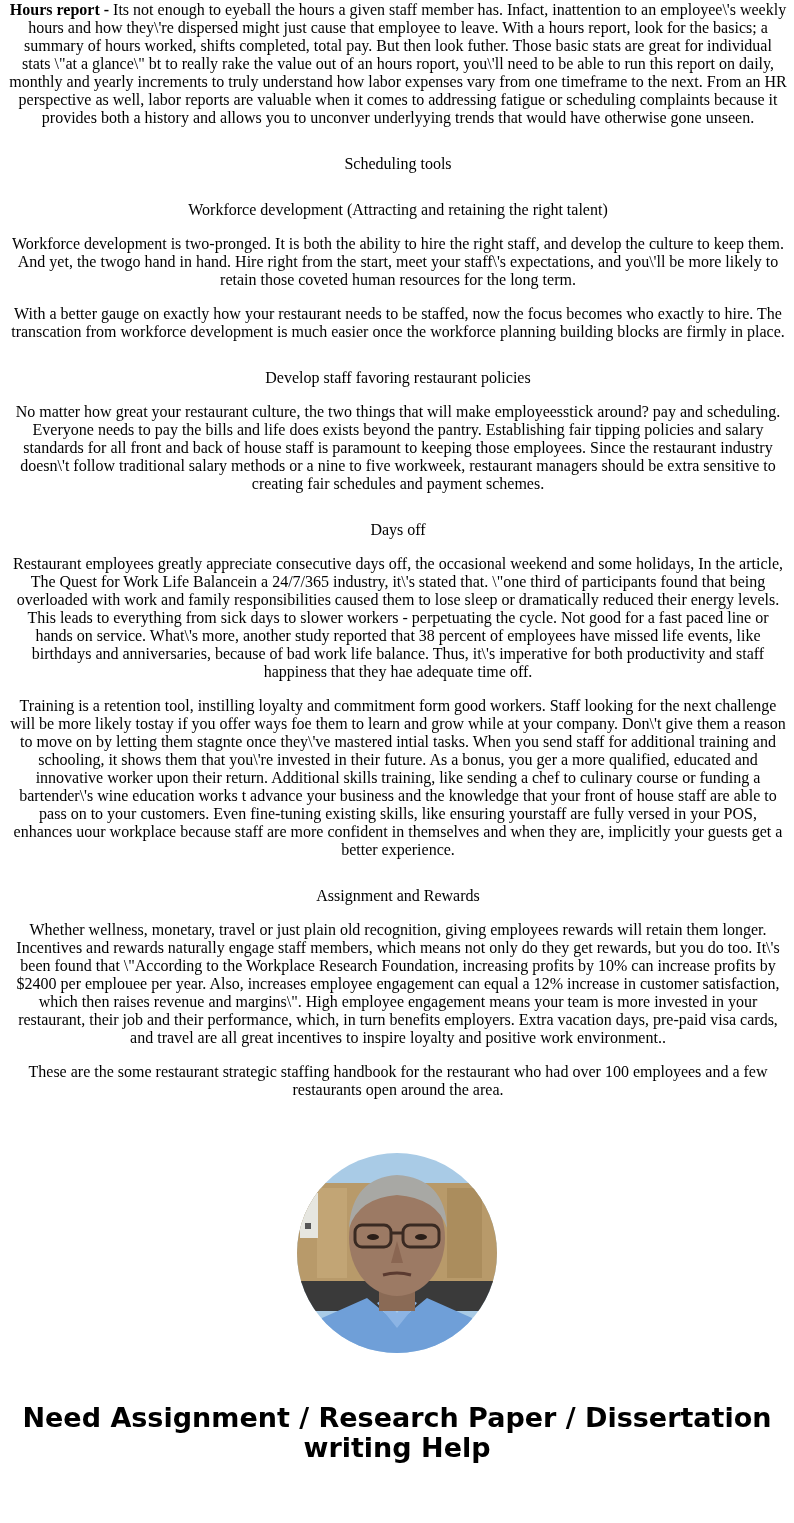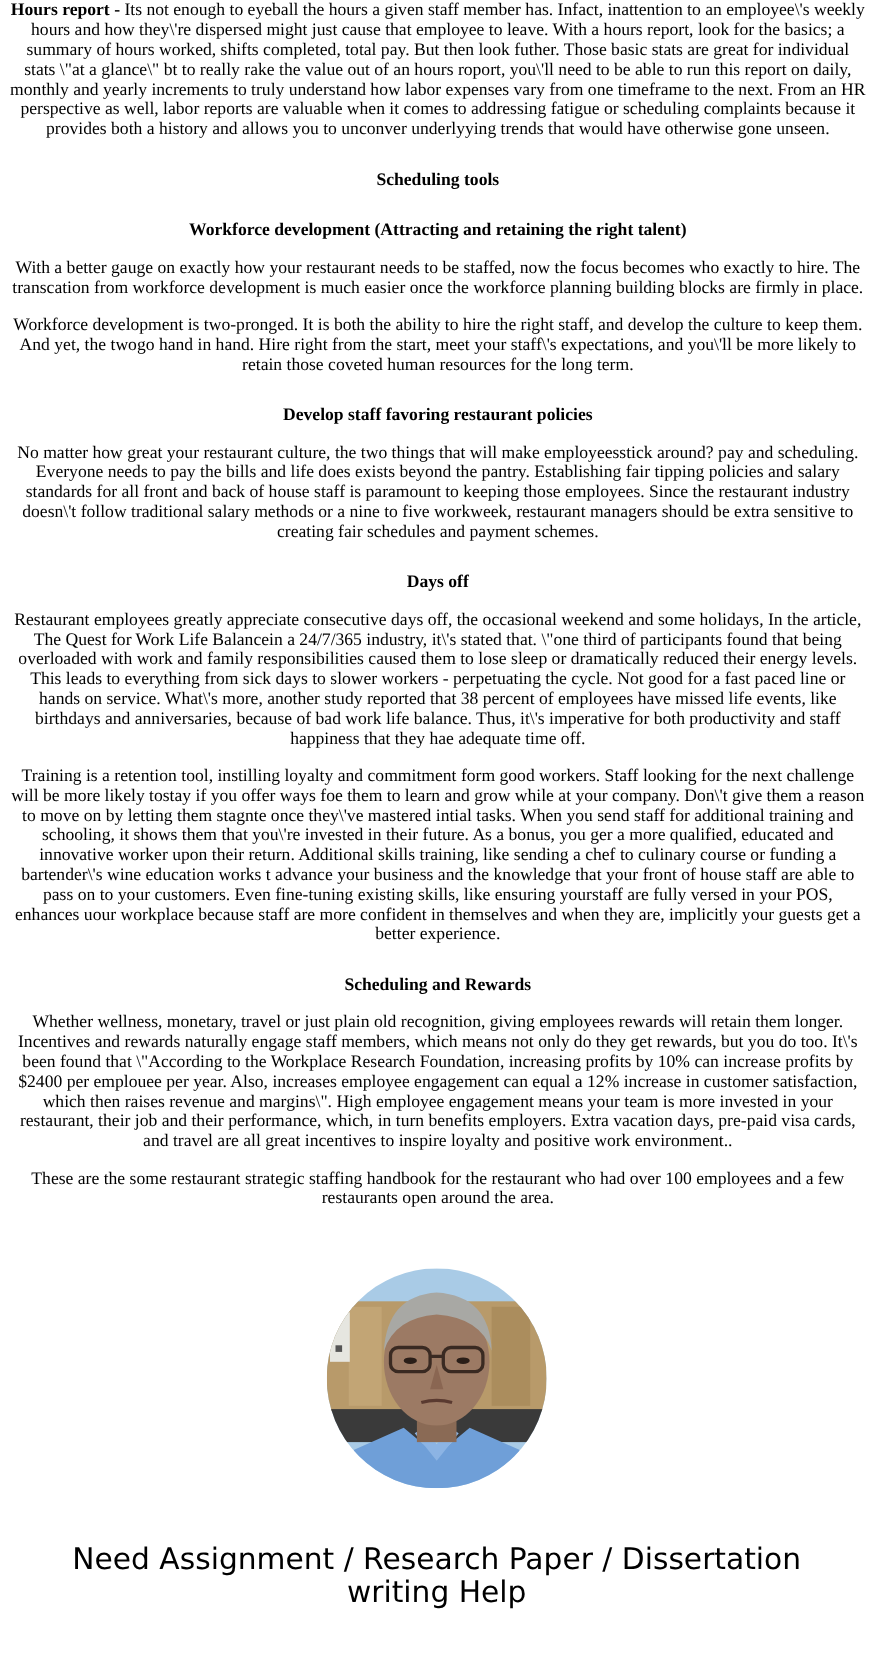--- a/index.html
+++ b/index.html
@@ -21,21 +21,21 @@
     position: absolute;
     left: 8px;
     top: 1px;
     width: 780px;
     text-align: center;
   }
   .article p {
     margin: 0 0 16px 0;
   }
   .article p.heading {
-    font-weight: bold;
+    font-weight: normal;
     margin-top: 28px;
   }
   .inline-heading {
     font-weight: bold;
   }
   .avatar-wrap {
     position: absolute;
     left: 297px;
     top: 1153px;
     width: 200px;
@@ -48,50 +48,50 @@
     width: 200px;
     height: 200px;
   }
   .promo {
     position: absolute;
     left: 0;
     top: 1403px;
     width: 794px;
     text-align: center;
     font-family: "DejaVu Sans", "Liberation Sans", sans-serif;
-    font-weight: normal;
+    font-weight: bold;
     font-size: 27px;
     line-height: 30px;
     color: #000000;
   }
   .promo div {
     white-space: nowrap;
   }
 </style>
 </head>
 <body>
 
 <div class="article">
   <p><span class="inline-heading">Hours report -</span><span> Its not enough to eyeball the hours a given staff member has. Infact, inattention to an employee\'s weekly hours and how they\'re dispersed might just cause that employee to leave. With a hours report, look for the basics; a summary of hours worked, shifts completed, total pay. But then look futher. Those basic stats are great for individual stats \"at a glance\" bt to really rake the value out of an hours roport, you\'ll need to be able to run this report on daily, monthly and yearly increments to truly understand how labor expenses vary from one timeframe to the next. From an HR perspective as well, labor reports are valuable when it comes to addressing fatigue or scheduling complaints because it provides both a history and allows you to unconver underlyying trends that would have otherwise gone unseen.</span></p>
 
   <p class="heading">Scheduling tools</p>
 
   <p class="heading">Workforce development (Attracting and retaining the right talent)</p>
+  <p>Workforce development is two-pronged. It is both the ability to hire the right staff, and develop the culture to keep them. And yet, the twogo hand in hand. Hire right from the start, meet your staff\'s expectations, and you\'ll be more likely to retain those coveted human resources for the long term.</p>
   <p>With a better gauge on exactly how your restaurant needs to be staffed, now the focus becomes who exactly to hire. The transcation from workforce development is much easier once the workforce planning building blocks are firmly in place.</p>
-  <p>Workforce development is two-pronged. It is both the ability to hire the right staff, and develop the culture to keep them. And yet, the twogo hand in hand. Hire right from the start, meet your staff\'s expectations, and you\'ll be more likely to retain those coveted human resources for the long term.</p>
 
   <p class="heading">Develop staff favoring restaurant policies</p>
   <p>No matter how great your restaurant culture, the two things that will make employeesstick around? pay and scheduling. Everyone needs to pay the bills and life does exists beyond the pantry. Establishing fair tipping policies and salary standards for all front and back of house staff is paramount to keeping those employees. Since the restaurant industry doesn\'t follow traditional salary methods or a nine to five workweek, restaurant managers should be extra sensitive to creating fair schedules and payment schemes.</p>
 
   <p class="heading">Days off</p>
   <p>Restaurant employees greatly appreciate consecutive days off, the occasional weekend and some holidays, In the article, The Quest for Work Life Balancein a 24/7/365 industry, it\'s stated that. \"one third of participants found that being overloaded with work and family responsibilities caused them to lose sleep or dramatically reduced their energy levels. This leads to everything from sick days to slower workers - perpetuating the cycle. Not good for a fast paced line or hands on service. What\'s more, another study reported that 38 percent of employees have missed life events, like birthdays and anniversaries, because of bad work life balance. Thus, it\'s imperative for both productivity and staff happiness that they hae adequate time off.</p>
 
   <p>Training is a retention tool, instilling loyalty and commitment form good workers. Staff looking for the next challenge will be more likely tostay if you offer ways foe them to learn and grow while at your company. Don\'t give them a reason to move on by letting them stagnte once they\'ve mastered intial tasks. When you send staff for additional training and schooling, it shows them that you\'re invested in their future. As a bonus, you ger a more qualified, educated and innovative worker upon their return. Additional skills training, like sending a chef to culinary course or funding a bartender\'s wine education works t advance your business and the knowledge that your front of house staff are able to pass on to your customers. Even fine-tuning existing skills, like ensuring yourstaff are fully versed in your POS, enhances uour workplace because staff are more confident in themselves and when they are, implicitly your guests get a better experience.</p>
 
-  <p class="heading">Scheduling and Rewards</p>
+  <p class="heading">Assignment and Rewards</p>
   <p>Whether wellness, monetary, travel or just plain old recognition, giving employees rewards will retain them longer. Incentives and rewards naturally engage staff members, which means not only do they get rewards, but you do too. It\'s been found that \"According to the Workplace Research Foundation, increasing profits by 10% can increase profits by $2400 per emplouee per year. Also, increases employee engagement can equal a 12% increase in customer satisfaction, which then raises revenue and margins\". High employee engagement means your team is more invested in your restaurant, their job and their performance, which, in turn benefits employers. Extra vacation days, pre-paid visa cards, and travel are all great incentives to inspire loyalty and positive work environment..</p>
   <p>These are the some restaurant strategic staffing handbook for the restaurant who had over 100 employees and a few restaurants open around the area.</p>
 </div>
 
 <div class="avatar-wrap">
   <svg viewBox="0 0 200 200" xmlns="http://www.w3.org/2000/svg" aria-label="author-portrait">
 
     <rect x="0" y="0" width="200" height="200" fill="#a9cbe6"></rect>
 
     <rect x="0" y="30" width="200" height="100" fill="#b89a6a"></rect>

